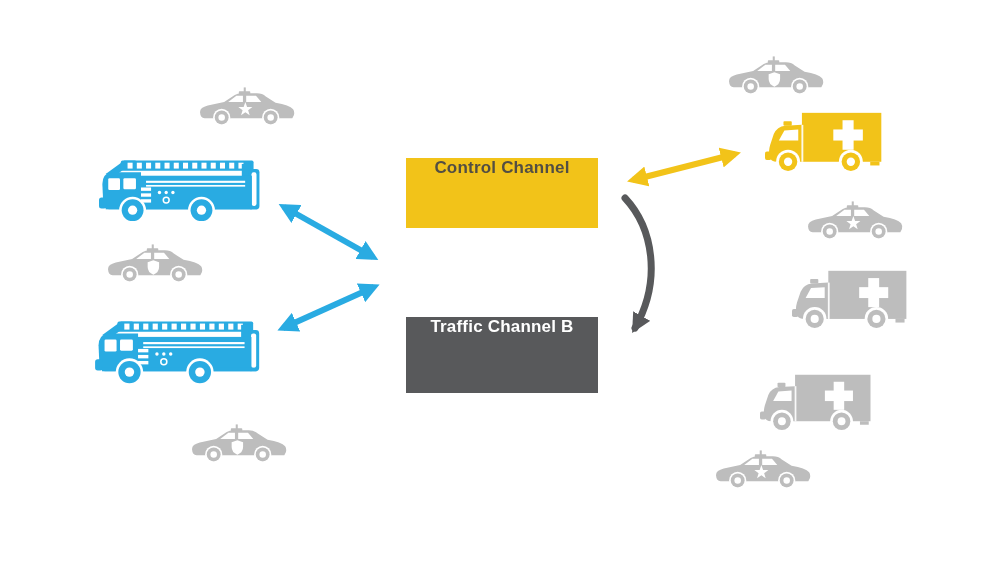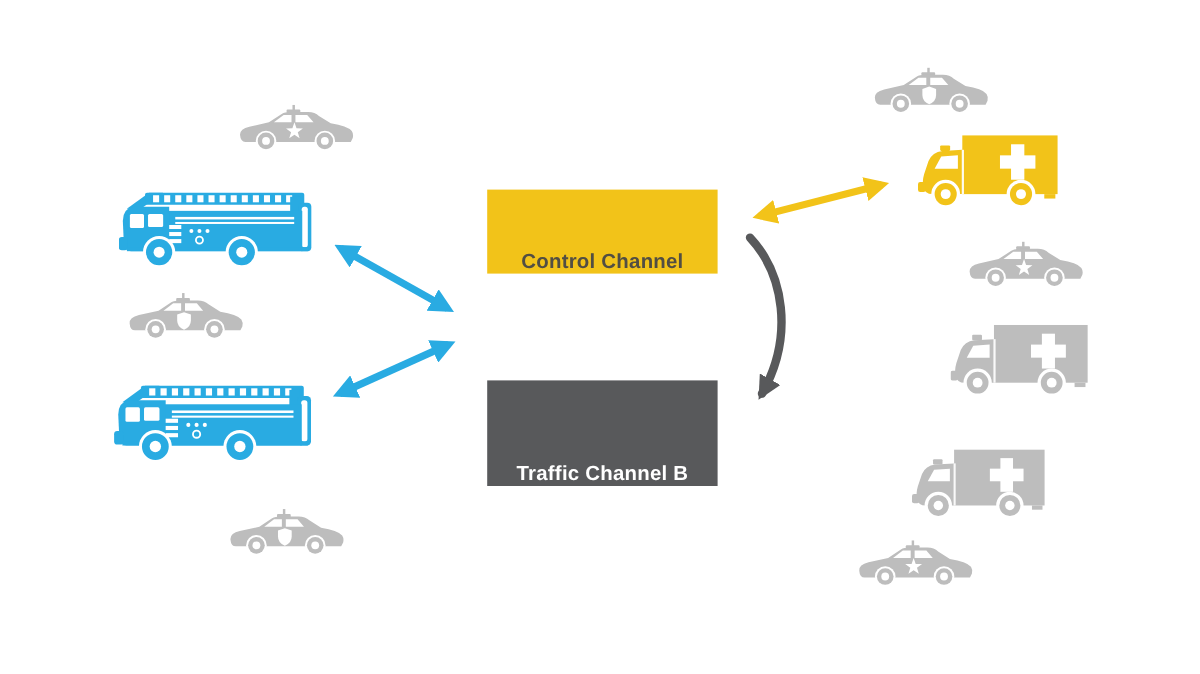--- a/index.html
+++ b/index.html
@@ -3,26 +3,26 @@
 <meta charset="utf-8">
 <style>
   html,body{margin:0;padding:0;background:#fff;}
   .canvas{
     position:relative;width:1000px;height:562px;background:#fff;overflow:hidden;
     font-family:"Liberation Sans",sans-serif;
   }
   
   .ch{
     position:absolute;left:406px;width:192px;display:flex;
-    align-items:flex-end;justify-content:center;
+    align-items:flex-start;justify-content:center;
     font-weight:700;font-size:17px;letter-spacing:.2px;
   }
   .ch.control{top:158px;height:70px;background:var(--accent-yellow);color:var(--control-text);}
   .ch.a{top:238px;height:69px;background:var(--accent-blue);color:#fff;}
-  .ch.b{top:317px;height:88px;background:var(--dark-gray);color:#fff;}
+  .ch.b{top:317px;height:76px;background:var(--dark-gray);color:#fff;}
   
   .vehicle{position:absolute;display:block;}
   .fill-blue{fill:var(--accent-blue);}
   .fill-gray{fill:var(--vehicle-gray);}
   .fill-yellow{fill:var(--accent-yellow);}
   
   .overlay{position:absolute;left:0;top:0;width:1000px;height:562px;pointer-events:none;}
   .st-blue{stroke:var(--accent-blue);stroke-width:6;fill:none;}
   .st-yellow{stroke:var(--accent-yellow);stroke-width:6;fill:none;}
   .st-dark{stroke:var(--dark-gray);stroke-width:7;fill:none;stroke-linecap:round;}

